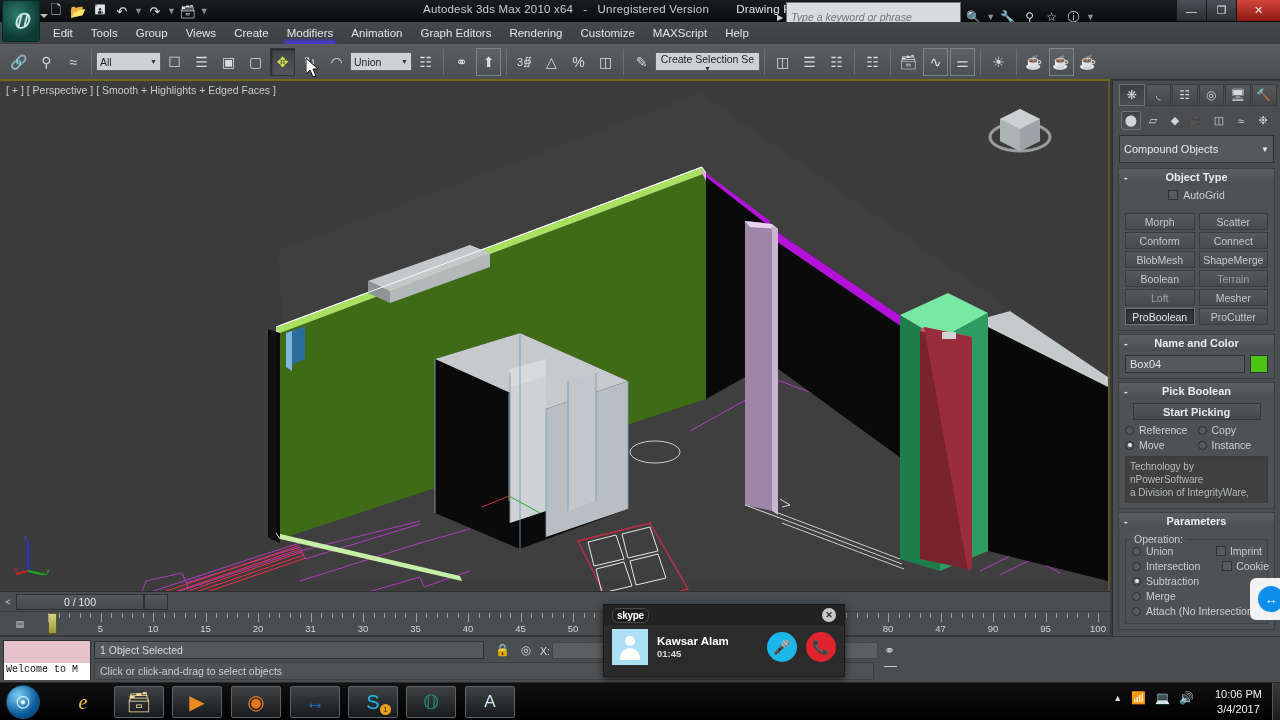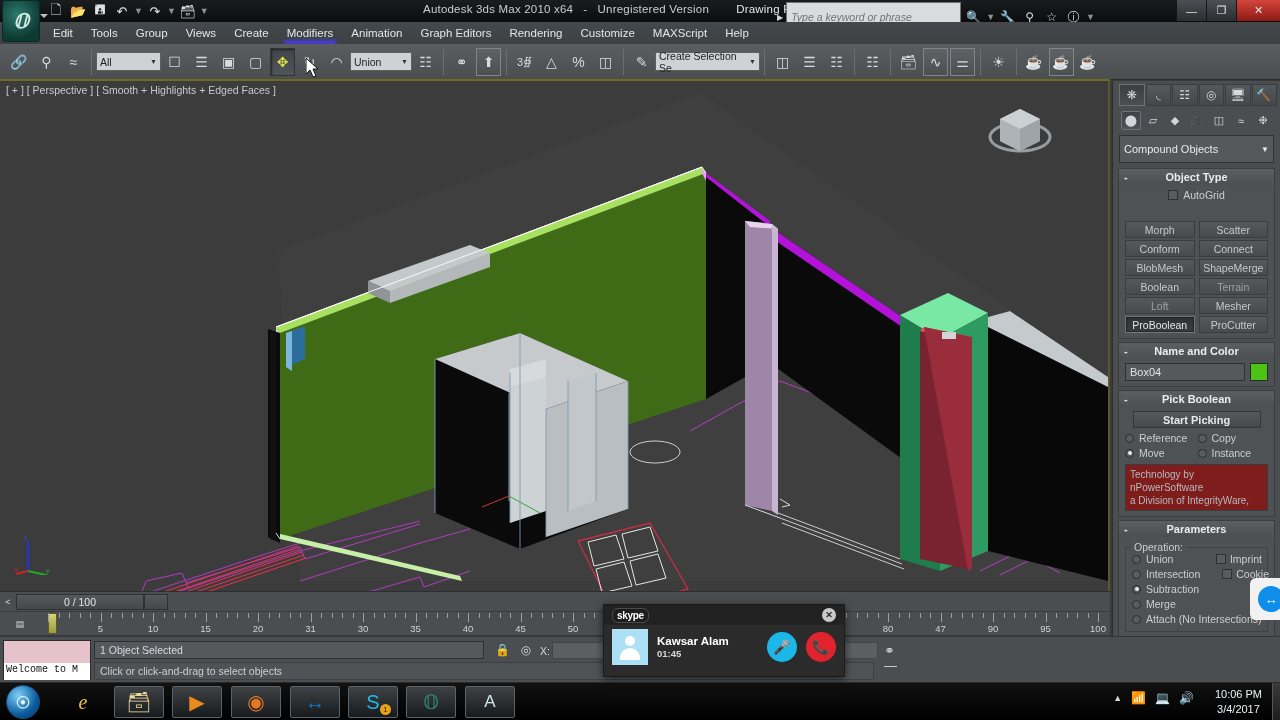--- a/index.html
+++ b/index.html
@@ -53,21 +53,21 @@
     color:#d7dbde; font-size:14px; position:relative; }
   .tb2.framed{ border:1px solid #7f8588; background:linear-gradient(#5f6366,#4c5053); }
   .tb2.sunken{ border:1px solid #32363a; background:linear-gradient(#414548,#51555a);
      box-shadow:inset 1px 1px 2px rgba(0,0,0,.5); }
   .divider{ width:1px; height:26px; background:#3a3d40; border-right:1px solid #6a6e72; margin:0 4px; }
   .sel-combo{ width:65px; height:19px; background:#cfd2d4; border:1px solid #5c6063;
      color:#222; font-size:10.5px; display:flex; align-items:center; padding:0 3px; position:relative; }
   .sel-combo .cv{ flex:1; }
   .sel-combo .ar{ font-size:7px; color:#333; }
   .view-combo{ width:62px; }
-  .sset-combo{ width:105px; }
+  .sset-combo{ width:105px;flex-direction:column; }
   .active-glow{ position:absolute; left:-4px; top:-4px; right:-4px; bottom:-4px;
      background:radial-gradient(circle, rgba(90,70,230,.85), rgba(70,55,200,0) 72%);
      border-radius:50%; z-index:-1; }
   .yellowline{ position:absolute; left:0; top:79px; width:1110px; height:2px; background:#6e6a20; }
 
   
   .viewport{ position:absolute; left:0; top:81px; width:1110px; height:510px;
      background:#3c3c3c; overflow:hidden; border-right:2px solid #5a5730; }
   .vp-label{ position:absolute; left:6px; top:3px; color:#c6cace; font-size:10.5px; z-index:9; }
   .vp-svg{ position:absolute; left:0; top:0; }
@@ -89,21 +89,21 @@
      color:#d2d6d9; font-size:11px; }
   .cp-sub.active{ background:linear-gradient(#3e4245,#50545a); border:1px solid #6d7276; border-radius:2px;}
   .cp-combo{ margin:2px 6px 5px 6px; height:28px; background:#55595c; border:1px solid #2f3234;
       color:#e6eaec; font-size:11px; display:flex;align-items:center; padding:0 4px; }
   .cp-combo .ar{ margin-left:auto; font-size:8px; }
   .rollout{ margin:0 5px 3px 5px; border:1px solid #3b3e41; background:#4e5255; }
   .roll-head{ height:16px; background:linear-gradient(#5b5f62,#4b4f52); color:#e9edf0;
       font-size:11px; font-weight:bold; display:flex; align-items:center; justify-content:center; position:relative;}
   .roll-head .minus{ position:absolute; left:5px; font-weight:bold; font-size:11px; color:#dfe3e6; }
   .roll-body{ padding:4px 6px 5px 6px; }
-  .chk-row{ display:flex; align-items:center; justify-content:center; gap:5px; margin-bottom:20px; }
+  .chk-row{ display:flex; align-items:center; justify-content:center; gap:5px; margin-bottom:12px; }
   .chkbox{ width:10px;height:10px;border:1px solid #2e3133; background:#585c5f; }
   .lbl{ color:#c9ced1; font-size:10.5px; }
   .btn-grid{ display:grid; grid-template-columns:1fr 1fr; gap:2px 4px; }
   .ot-btn{ height:17px; background:linear-gradient(#55595c,#474b4e); border:1px solid #3a3d40;
      color:#c4c9cc; font-size:10.5px; display:flex;align-items:center;justify-content:center; }
   .ot-btn.on{ background:linear-gradient(#2e3133,#3a3e41); color:#dfe4e7;
      border:1px solid #6f7478; box-shadow:inset 0 0 2px #000; }
   .ot-btn.dim{ color:#9aa0a3; }
   .name-row{ display:flex; gap:5px; align-items:center; }
   .name-field{ flex:1; height:18px; background:#55595c; border:1px solid #2e3133;
@@ -112,21 +112,21 @@
   .wide-btn{ width:128px; margin:0 auto 4px auto; height:17px; background:linear-gradient(#55595c,#45494c);
      border:1px solid #33373a; color:#e3e8eb; font-size:11px; font-weight:bold;
      display:flex;align-items:center;justify-content:center; }
   .radio-grid{ display:grid; grid-template-columns:1fr 1fr; gap:3px 2px; margin-top:2px; }
   .rad-row{ display:flex; align-items:center; gap:5px; }
   .radio{ width:9px;height:9px; border-radius:50%; border:1px solid #2a2d2f;
      background:#585c5f; flex:none; }
   .radio.on{ background:#585c5f; position:relative; }
   .radio.on::after{ content:""; position:absolute; left:1.5px; top:1.5px; width:4px;height:4px;
      border-radius:50%; background:#e7ebee; }
-  .tech-box{ margin-top:5px; border:1px solid #3a3d40; background:#7f1d1d; padding:3px 4px; }
+  .tech-box{ margin-top:5px; border:1px solid #3a3d40; background:#404040; padding:3px 4px; }
   .tech-box div{ color:#b5babd; font-size:10px; line-height:13px; }
   .op-fieldset{ border:1px solid #3e4245; margin-top:2px; padding:5px 5px 3px 6px; position:relative;}
   .op-legend{ position:absolute; left:5px; top:-7px; background:#4e5255; padding:0 3px;
      color:#c9ced1; font-size:10.5px; }
   .op-row{ display:flex; align-items:center; gap:22px; margin-bottom:3px; }
   .op-left{ display:flex; align-items:center; gap:5px; width:80px; }
   .op-right{ display:flex; align-items:center; gap:4px; }
 
   
   .timeslider-row{ position:absolute; left:0; top:591px; width:1110px; height:20px;

